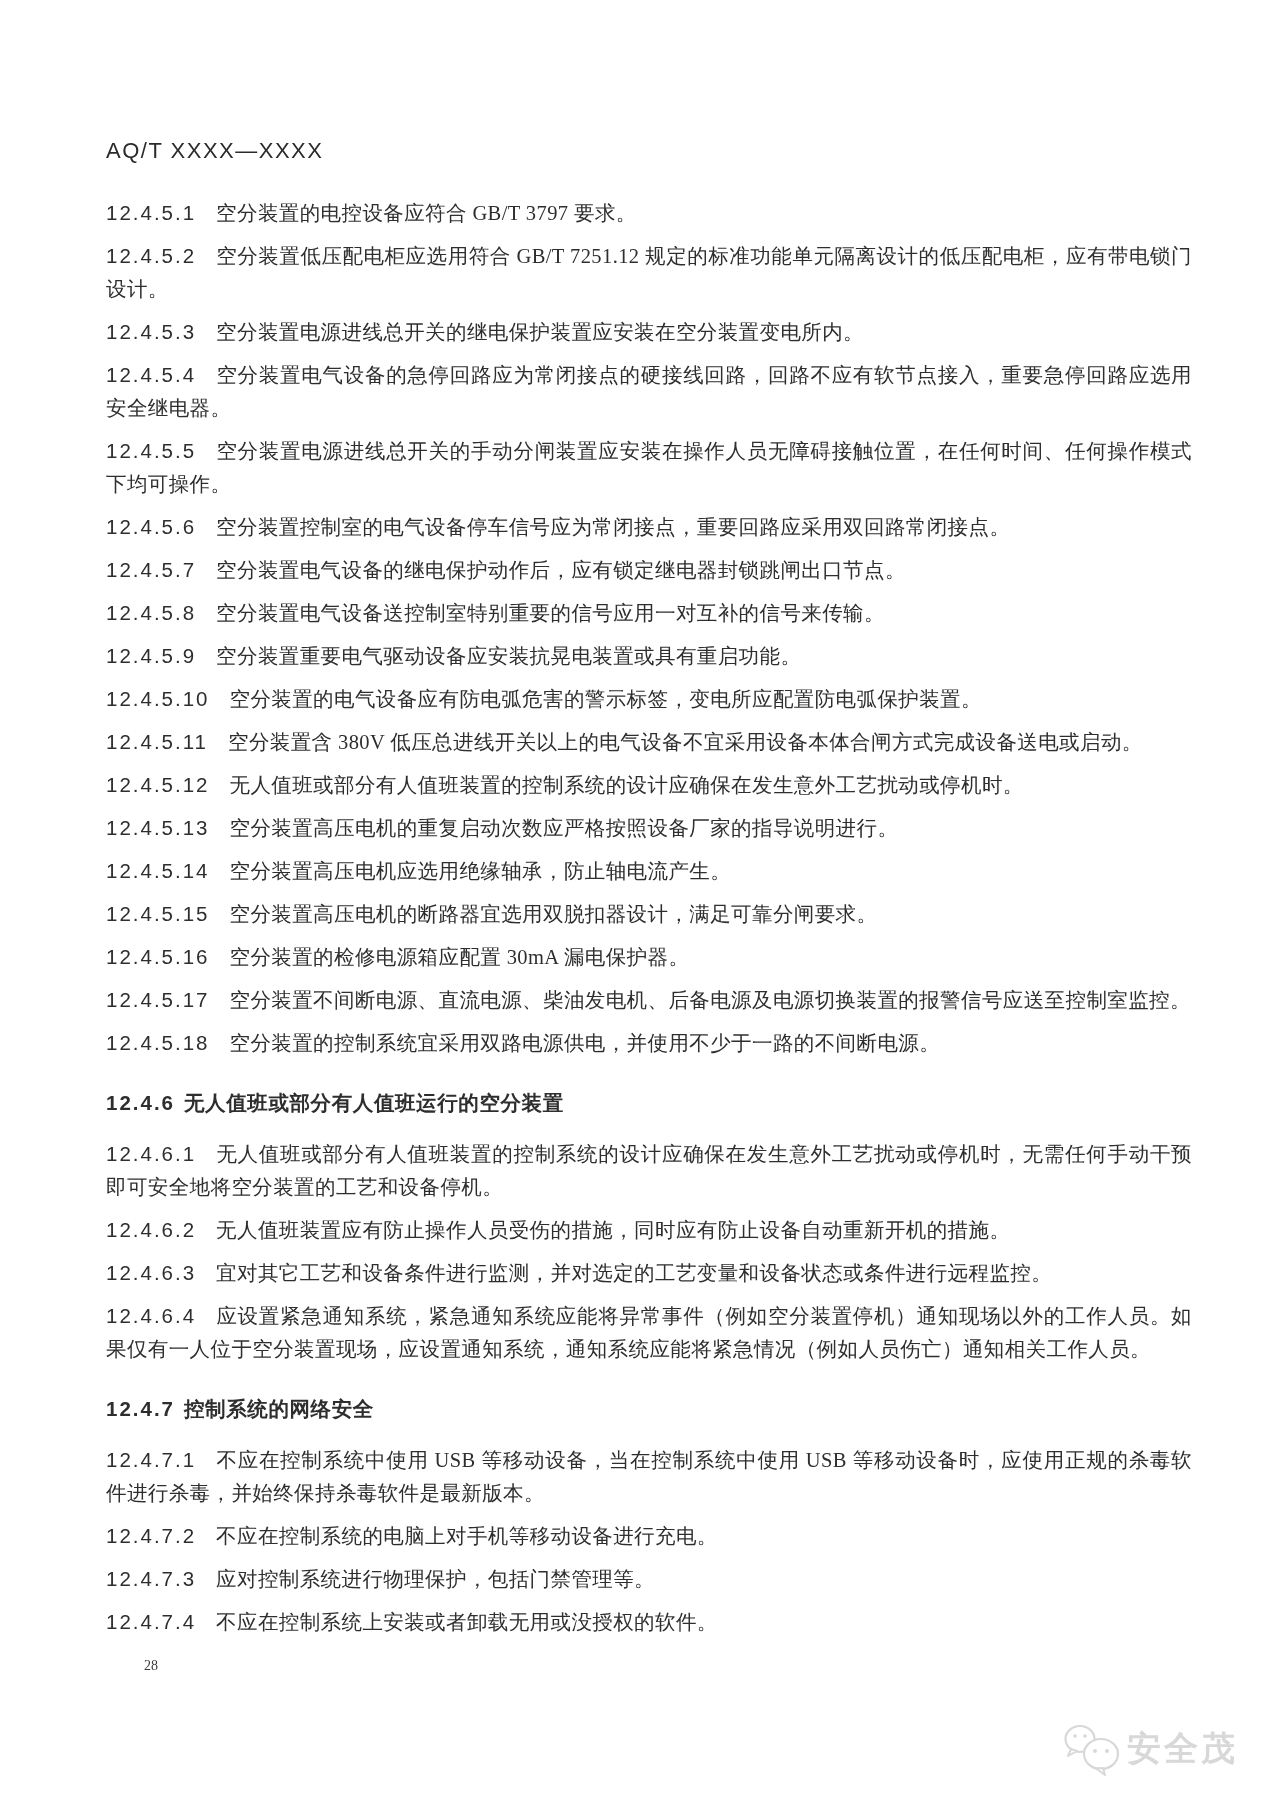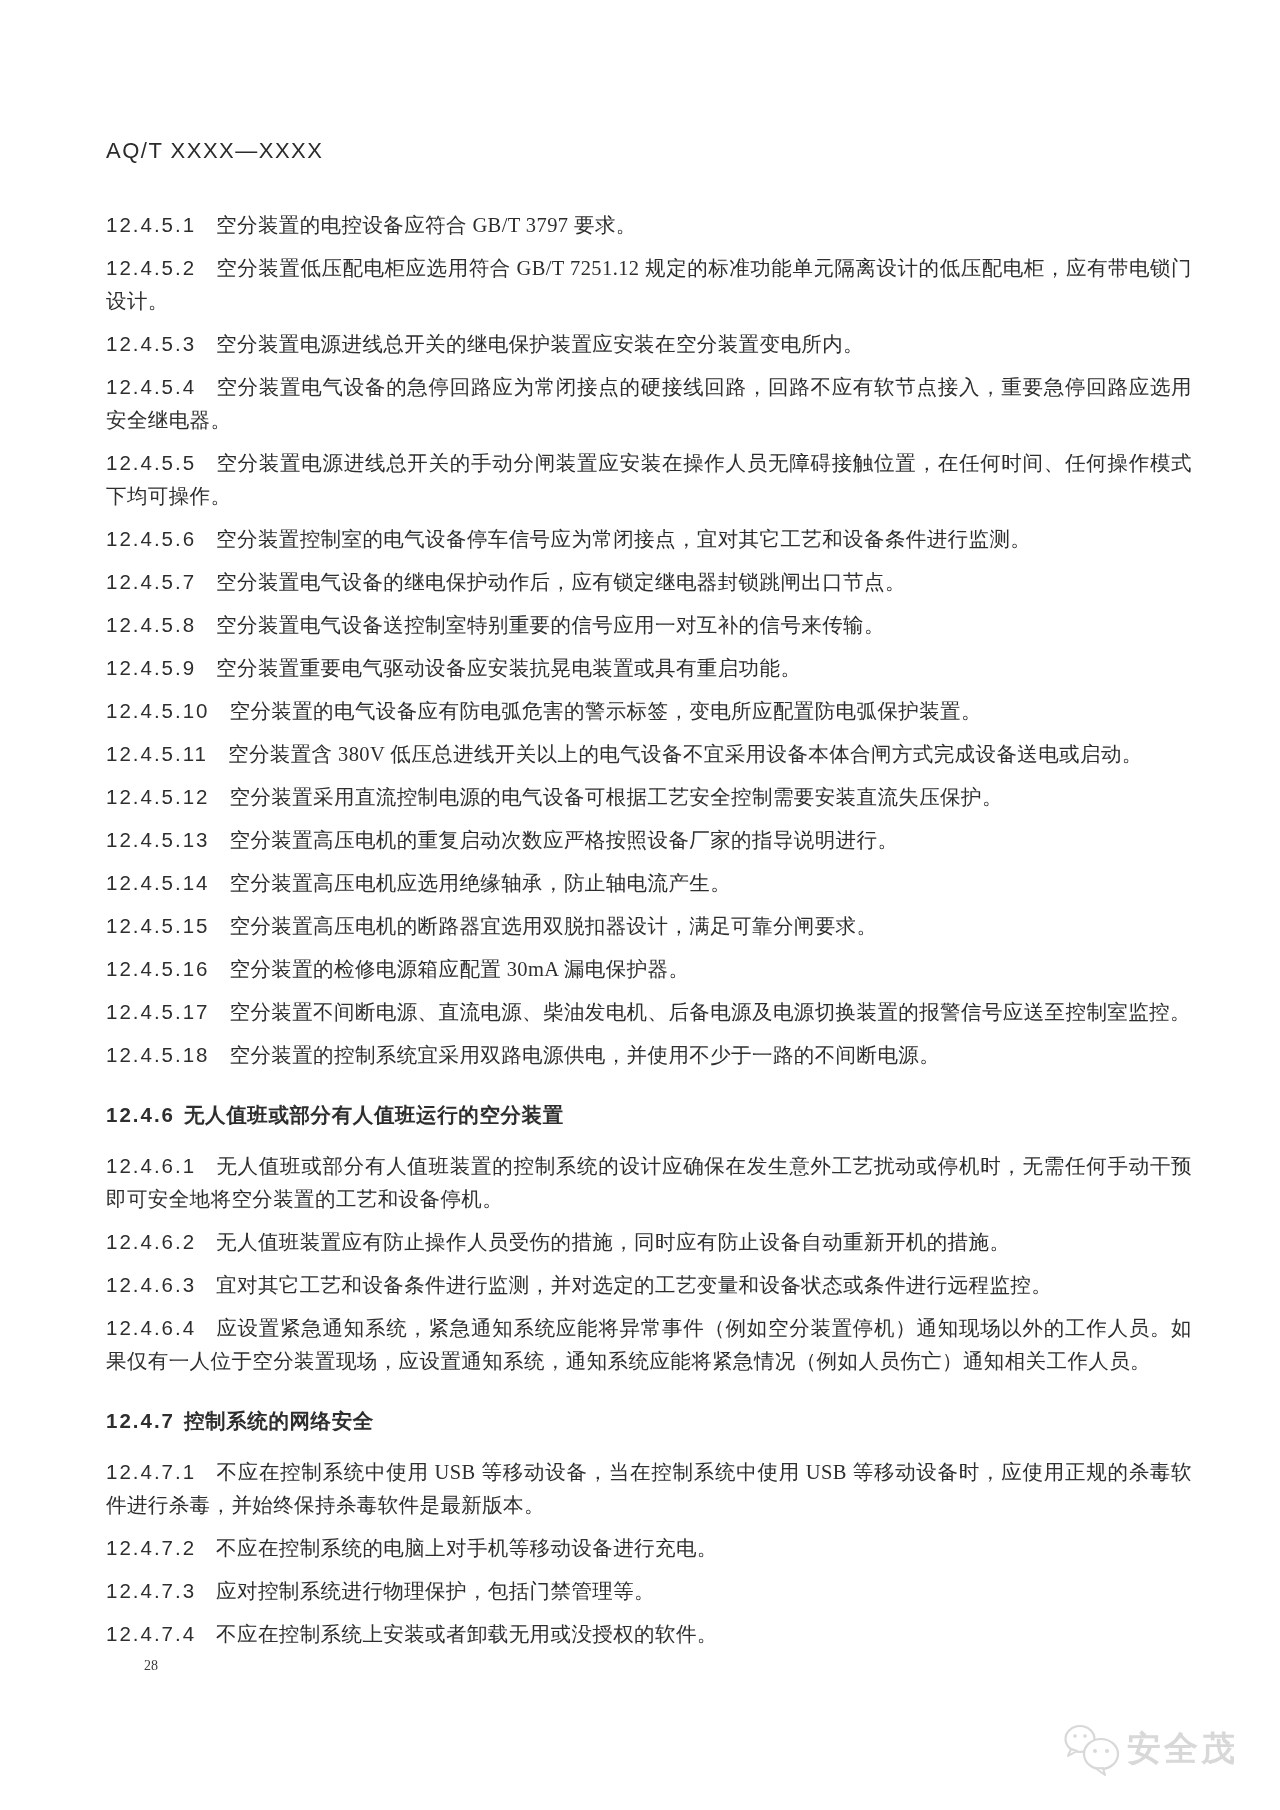--- a/index.html
+++ b/index.html
@@ -22,21 +22,21 @@
     left: 106px;
     top: 138px;
     font-family: "Liberation Sans", "DejaVu Sans", sans-serif;
     font-size: 22px;
     letter-spacing: 1.5px;
     color: #2b2b2b;
   }
   .doc-body {
     position: absolute;
     left: 106px;
-    top: 208px;
+    top: 196px;
     width: 1086px;
   }
   .clause {
     margin: 0 0 9px 0;
     font-size: 20.5px;
     line-height: 33px;
     text-align: justify;
     letter-spacing: 0.4px;
     color: #2e2e2e;
   }
@@ -97,33 +97,33 @@
   <p class="clause"><span class="clause-num">12.4.5.1</span><span class="clause-text">空分装置的电控设备应符合 GB/T 3797 要求。</span></p>
 
   <p class="clause"><span class="clause-num">12.4.5.2</span><span class="clause-text">空分装置低压配电柜应选用符合 GB/T 7251.12 规定的标准功能单元隔离设计的低压配电柜，应有带电锁门设计。</span></p>
 
   <p class="clause"><span class="clause-num">12.4.5.3</span><span class="clause-text">空分装置电源进线总开关的继电保护装置应安装在空分装置变电所内。</span></p>
 
   <p class="clause"><span class="clause-num">12.4.5.4</span><span class="clause-text">空分装置电气设备的急停回路应为常闭接点的硬接线回路，回路不应有软节点接入，重要急停回路应选用安全继电器。</span></p>
 
   <p class="clause"><span class="clause-num">12.4.5.5</span><span class="clause-text">空分装置电源进线总开关的手动分闸装置应安装在操作人员无障碍接触位置，在任何时间、任何操作模式下均可操作。</span></p>
 
-  <p class="clause"><span class="clause-num">12.4.5.6</span><span class="clause-text">空分装置控制室的电气设备停车信号应为常闭接点，宜对其它工艺和设备条件进行监测。</span></p>
+  <p class="clause"><span class="clause-num">12.4.5.6</span><span class="clause-text">空分装置控制室的电气设备停车信号应为常闭接点，重要回路应采用双回路常闭接点。</span></p>
 
   <p class="clause"><span class="clause-num">12.4.5.7</span><span class="clause-text">空分装置电气设备的继电保护动作后，应有锁定继电器封锁跳闸出口节点。</span></p>
 
   <p class="clause"><span class="clause-num">12.4.5.8</span><span class="clause-text">空分装置电气设备送控制室特别重要的信号应用一对互补的信号来传输。</span></p>
 
   <p class="clause"><span class="clause-num">12.4.5.9</span><span class="clause-text">空分装置重要电气驱动设备应安装抗晃电装置或具有重启功能。</span></p>
 
   <p class="clause"><span class="clause-num">12.4.5.10</span><span class="clause-text">空分装置的电气设备应有防电弧危害的警示标签，变电所应配置防电弧保护装置。</span></p>
 
   <p class="clause"><span class="clause-num">12.4.5.11</span><span class="clause-text">空分装置含 380V 低压总进线开关以上的电气设备不宜采用设备本体合闸方式完成设备送电或启动。</span></p>
 
-  <p class="clause"><span class="clause-num">12.4.5.12</span><span class="clause-text">空分装置采用直流控制电源的电气设备可根据工艺安全控制需要安装直流失压保护。</span></p>
+  <p class="clause"><span class="clause-num">12.4.5.12</span><span class="clause-text">无人值班或部分有人值班装置的控制系统的设计应确保在发生意外工艺扰动或停机时。</span></p>
 
   <p class="clause"><span class="clause-num">12.4.5.13</span><span class="clause-text">空分装置高压电机的重复启动次数应严格按照设备厂家的指导说明进行。</span></p>
 
   <p class="clause"><span class="clause-num">12.4.5.14</span><span class="clause-text">空分装置高压电机应选用绝缘轴承，防止轴电流产生。</span></p>
 
   <p class="clause"><span class="clause-num">12.4.5.15</span><span class="clause-text">空分装置高压电机的断路器宜选用双脱扣器设计，满足可靠分闸要求。</span></p>
 
   <p class="clause"><span class="clause-num">12.4.5.16</span><span class="clause-text">空分装置的检修电源箱应配置 30mA 漏电保护器。</span></p>
 
   <p class="clause"><span class="clause-num">12.4.5.17</span><span class="clause-text">空分装置不间断电源、直流电源、柴油发电机、后备电源及电源切换装置的报警信号应送至控制室监控。</span></p>

